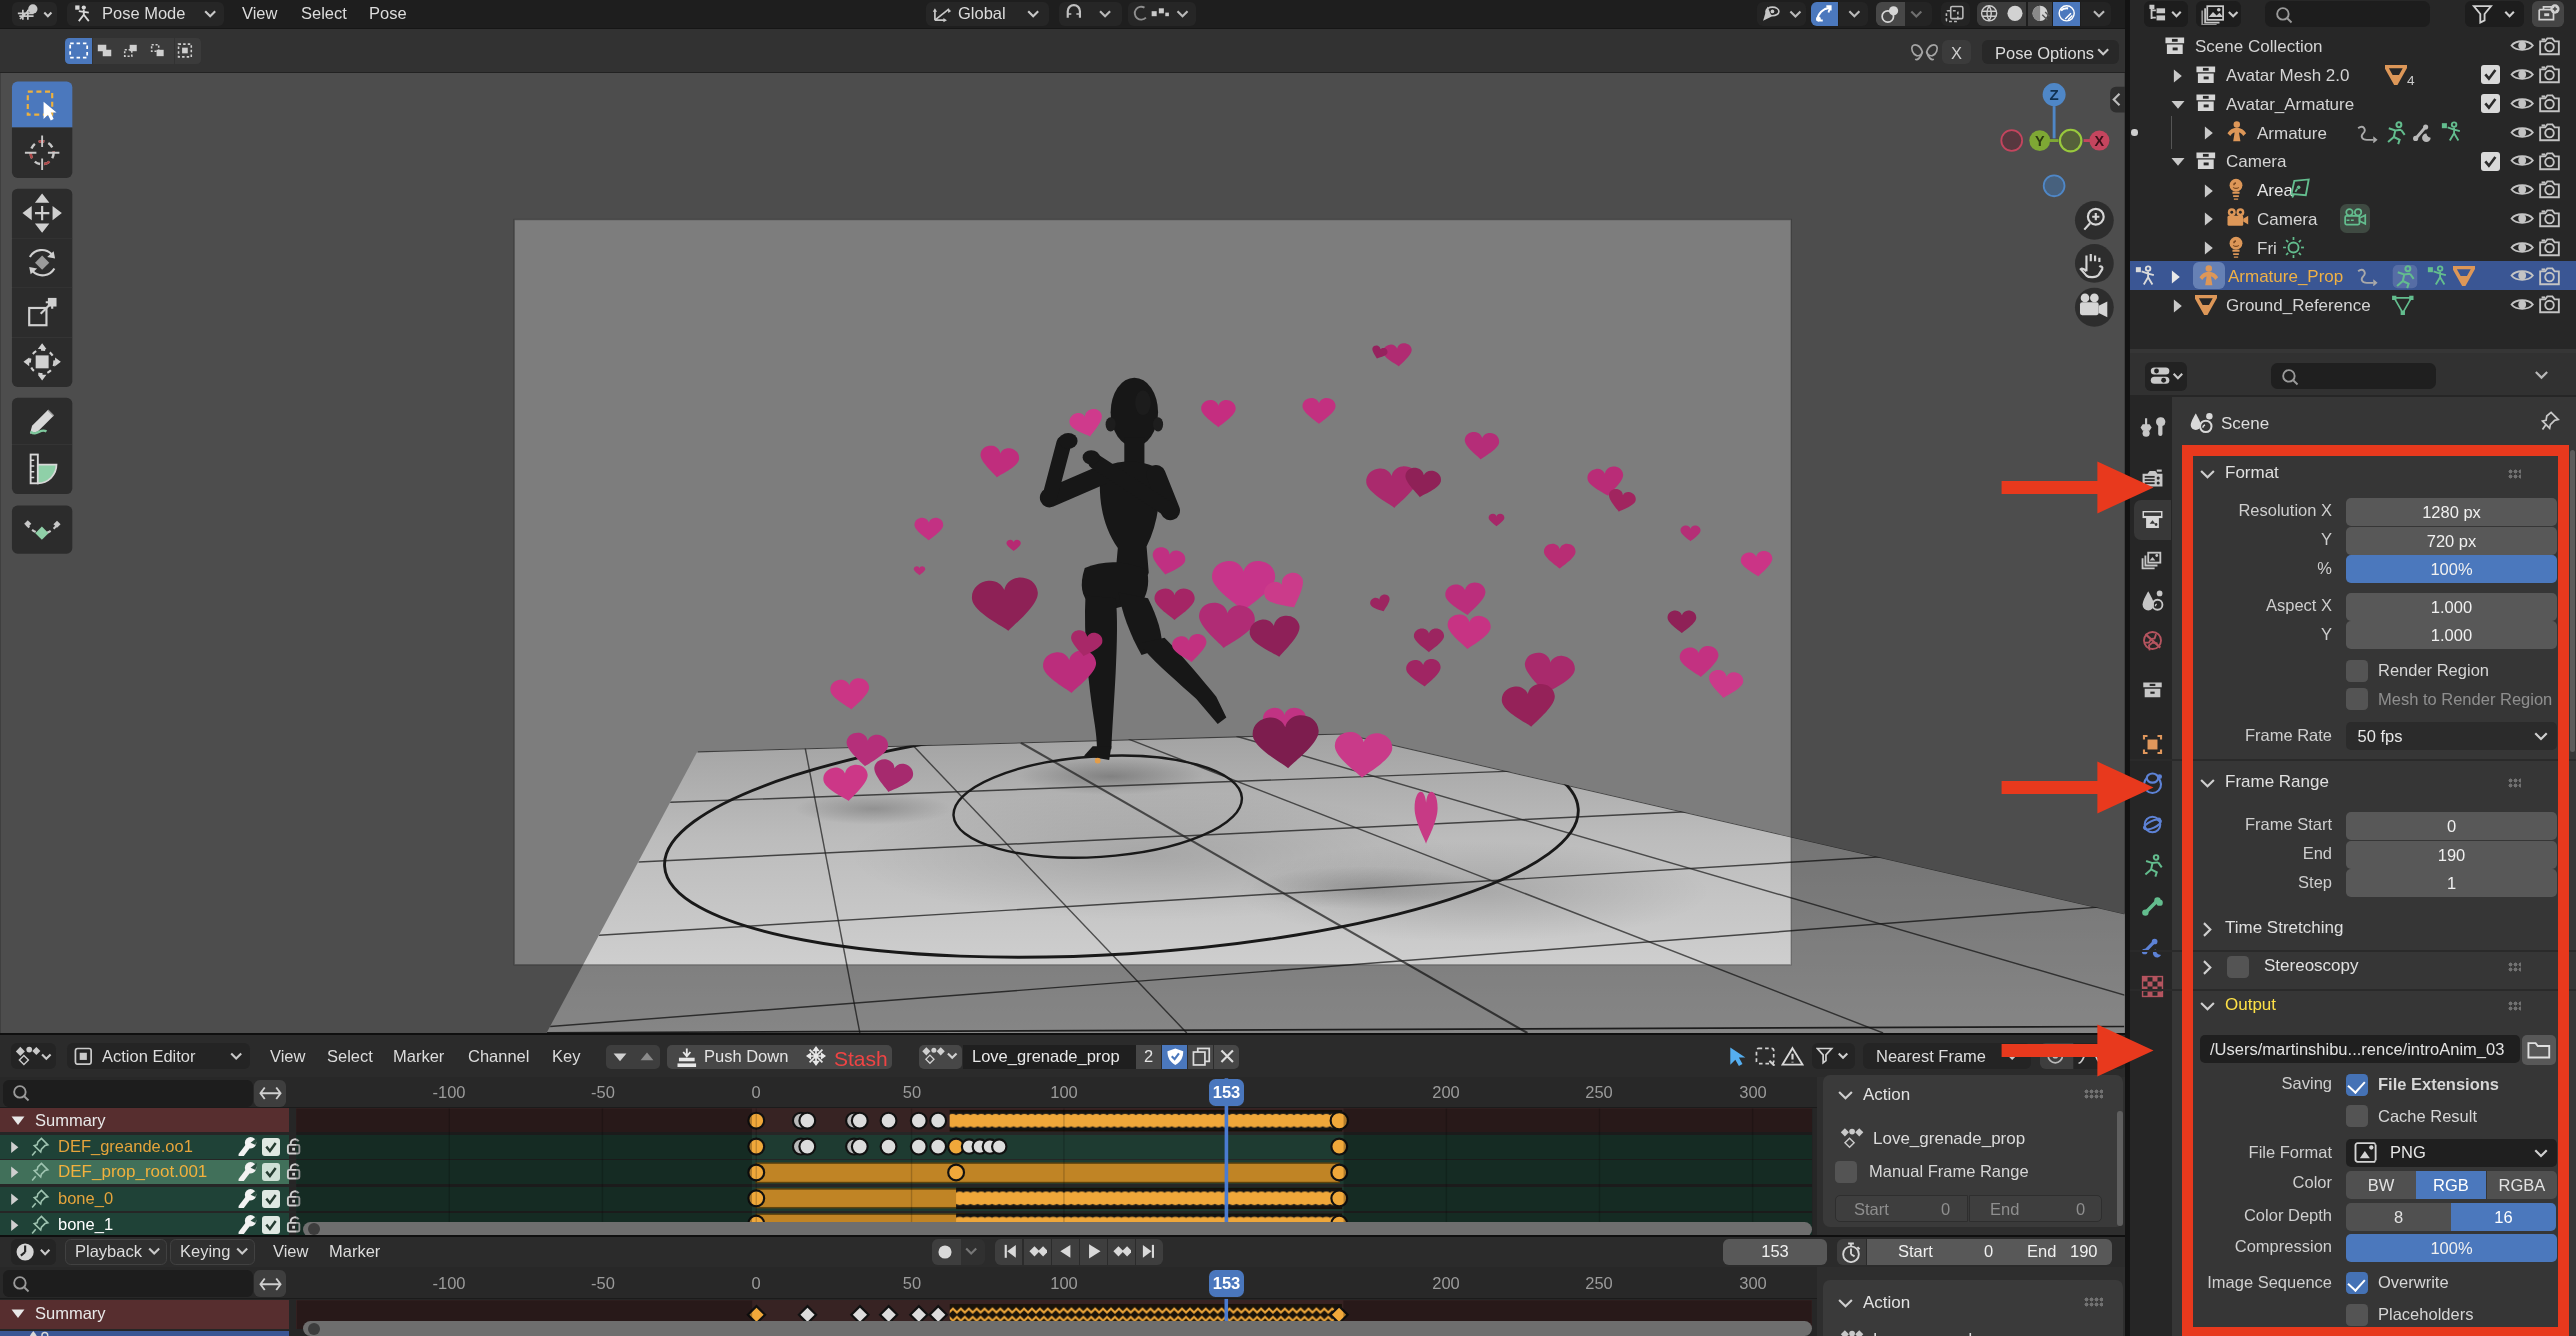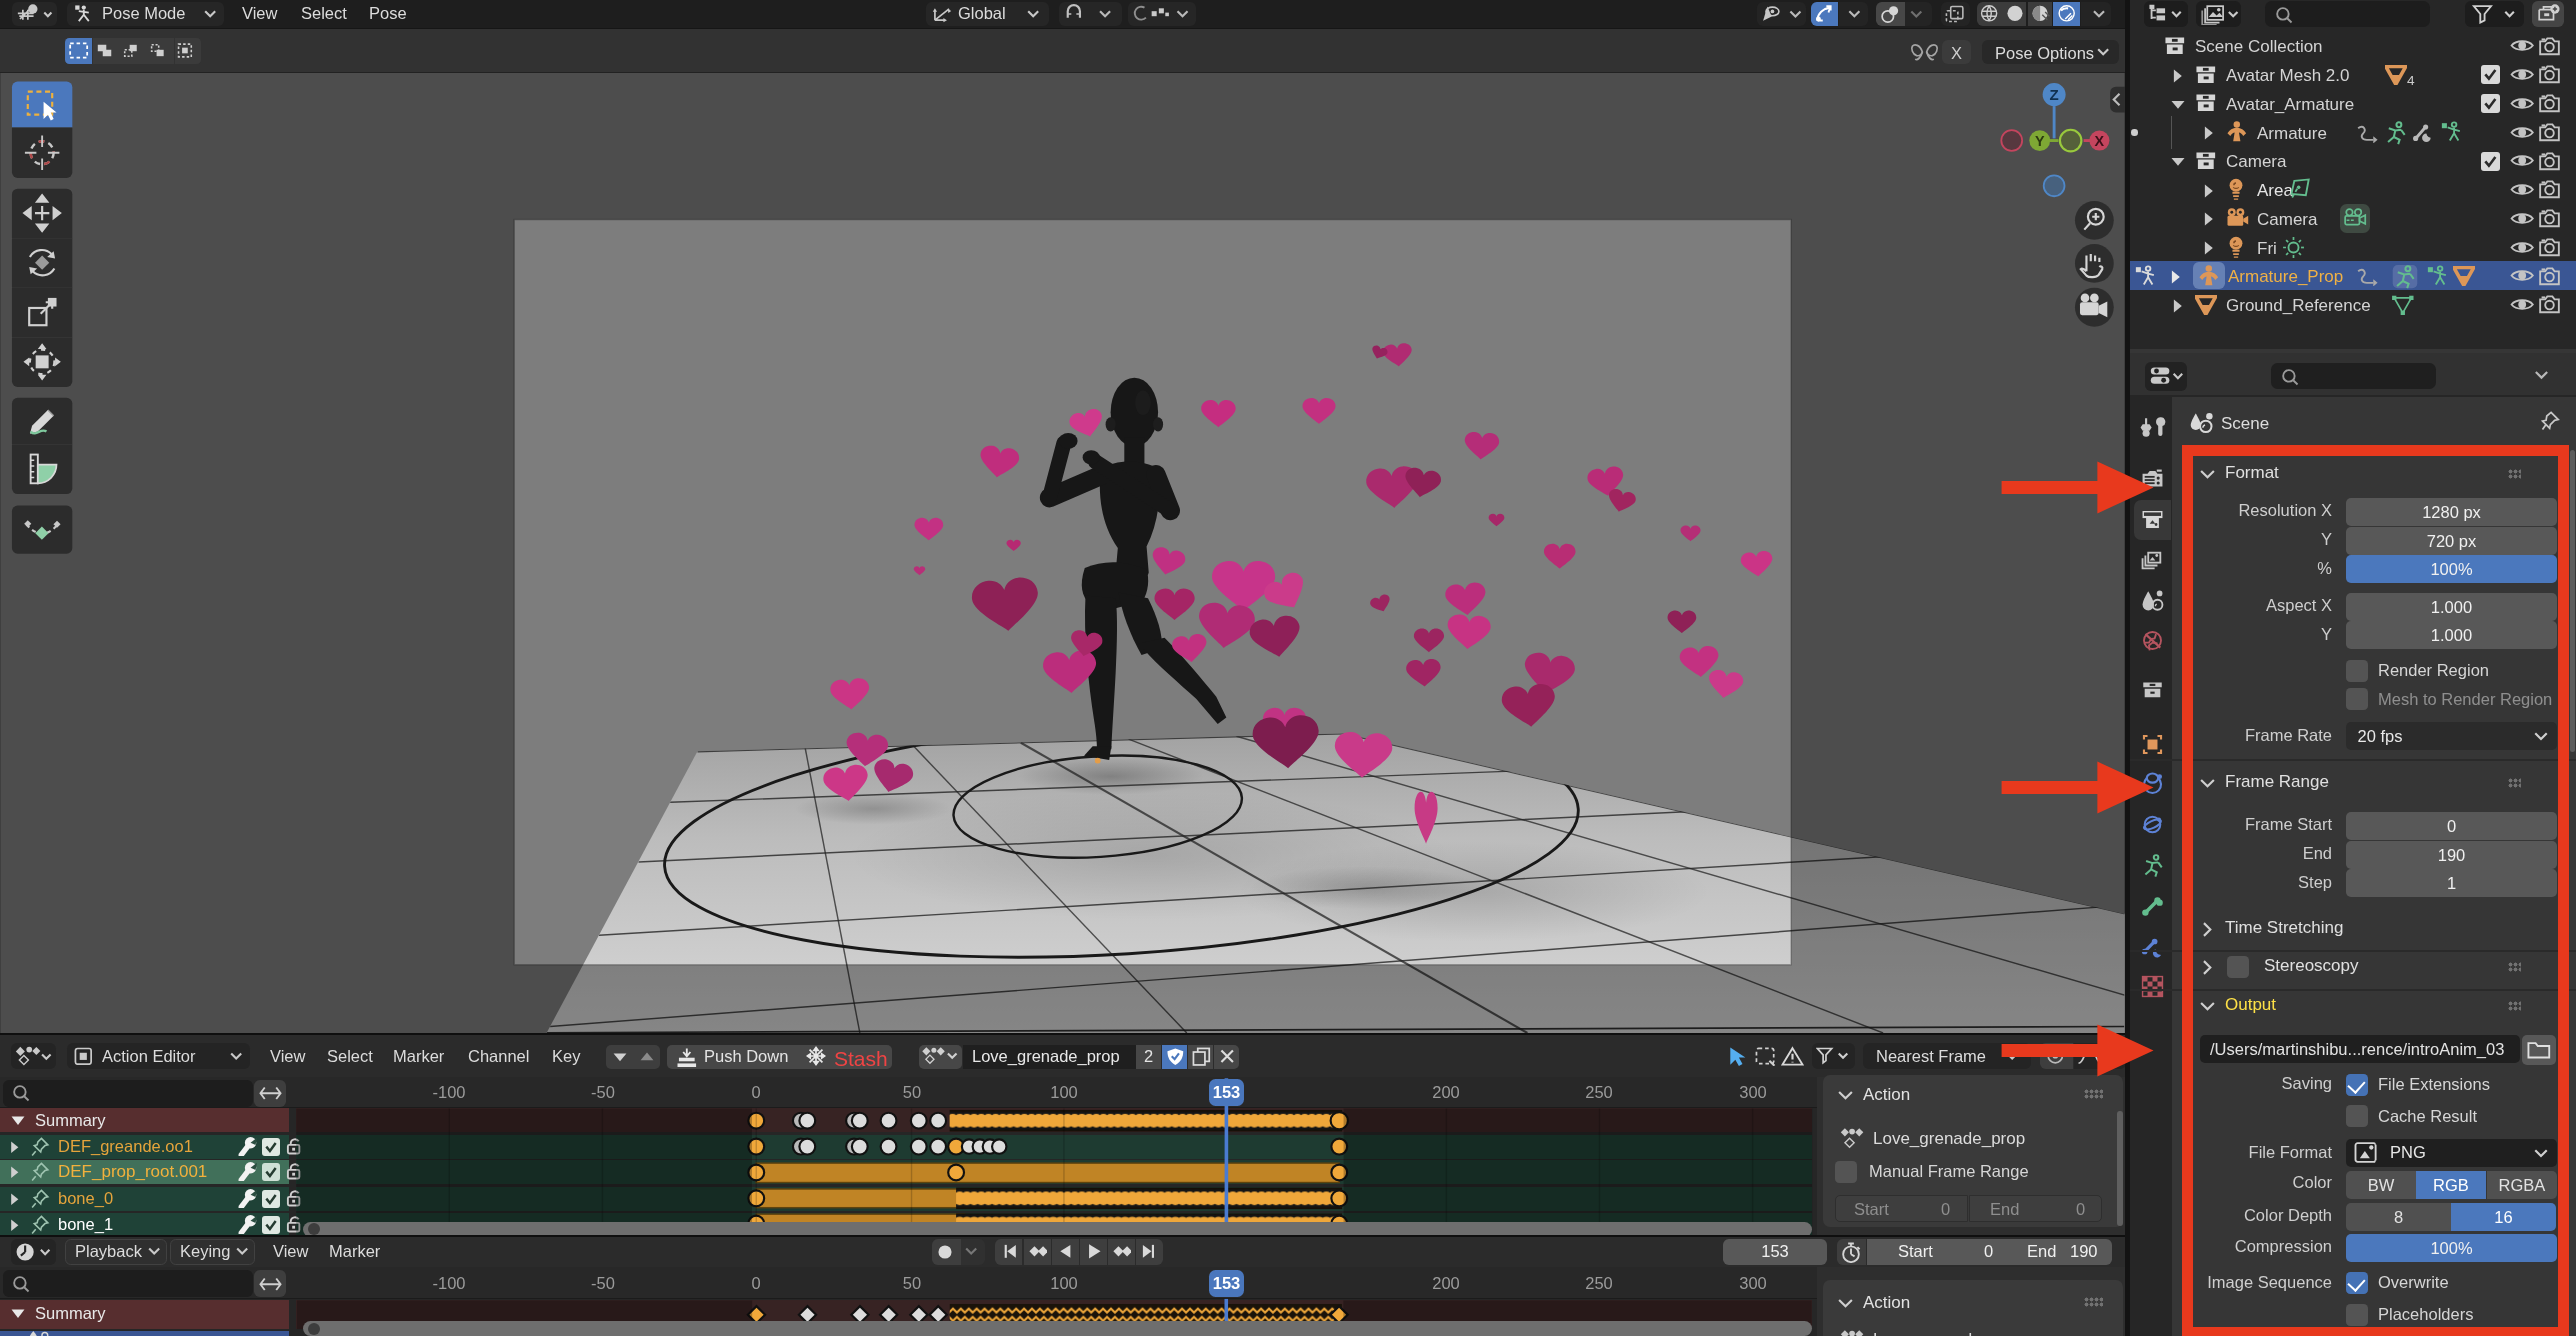--- a/index.html
+++ b/index.html
@@ -1313,21 +1313,21 @@
     <div class="a" style="left:216px;top:206px;width:211px;height:28px;background:#4b78bd;border-radius:5px;color:#f0f0f0;font-size:16.5px;display:flex;align-items:center;justify-content:center">100%</div>
     <div class="lbl" style="right:244px;top:247px">Aspect X</div>
     <div class="a" style="left:216px;top:244px;width:211px;height:28px;background:#585858;border-radius:5px;color:#f0f0f0;font-size:16.5px;display:flex;align-items:center;justify-content:center">1.000</div>
     <div class="lbl" style="right:244px;top:276px">Y</div>
     <div class="a" style="left:216px;top:272px;width:211px;height:28px;background:#585858;border-radius:5px;color:#f0f0f0;font-size:16.5px;display:flex;align-items:center;justify-content:center">1.000</div>
     <div class="a chk" style="left:216px;top:311px"></div>
     <div class="a" style="left:248px;top:312px;color:#d6d6d6;font-size:16.5px;">Render Region</div>
     <div class="a chk" style="left:216px;top:339px"></div>
     <div class="a" style="left:248px;top:341px;color:#d6d6d6;font-size:16.5px;opacity:0.55;">Mesh to Render Region</div>
     <div class="lbl" style="right:244px;top:377px">Frame Rate</div>
-    <div class="a" style="left:216px;top:373px;width:211px;height:28px;background:#2b2b2b;border-radius:5px;color:#e8e8e8;font-size:16.5px;display:flex;align-items:center;justify-content:flex-start;padding-left:11.5px">20 fps</div>
+    <div class="a" style="left:216px;top:373px;width:211px;height:28px;background:#2b2b2b;border-radius:5px;color:#e8e8e8;font-size:16.5px;display:flex;align-items:center;justify-content:flex-start;padding-left:11.5px">50 fps</div>
     <div class="a" style="left:221px;top:373px;width:180px;height:21.6px;color:#e8e8e8"></div>
     <svg class="a" style="left:403px;top:382px" width="16" height="11.5" viewBox="0 0 22 16">
       <path d="M3 3 l8 8 8-8" stroke="#cfcfcf" stroke-width="3" fill="none"></path>
     </svg>
     <div class="sep" style="top:410px"></div>
     <svg class="a" style="left:69px;top:428px" width="17" height="13" viewBox="0 0 24 18">
       <path d="M3 4 l9 9 9-9" stroke="#cfcfcf" stroke-width="3" fill="none"></path>
     </svg>
     <div class="a" style="left:95px;top:423px;color:#e0e0e0;font-size:17px">Frame Range</div>
     <div class="grip" style="right:55px;top:429px"></div>
@@ -1354,21 +1354,21 @@
     </svg>
     <div class="a" style="left:95px;top:646px;color:#fde047;font-size:17px">Output</div>
     <div class="grip" style="right:55px;top:652px"></div>
     <div class="a" style="left:70px;top:686px;width:320px;height:28px;background:#1f1f1f;border-radius:5px;color:#e2e2e2;font-size:16.5px;display:flex;align-items:center;justify-content:flex-start;padding-left:10px">/Users/martinshibu...rence/introAnim_03</div>
     <div class="a" style="left:392px;top:686px;width:34px;height:29.5px;background:#585858;border-radius:5px"></div>
     <svg class="a" style="left:397px;top:692px" width="24.4" height="18.7" viewBox="0 0 34 26">
       <path d="M2 3 h10 l3 4 h16 v16 h-29 z" fill="none" stroke="#e0e0e0" stroke-width="2.6"></path>
     </svg>
     <div class="lbl" style="right:244px;top:725px">Saving</div>
     <div class="a chk chkb" style="left:216px;top:725px"></div>
-    <div class="a" style="left:248px;top:726px;color:#d6d6d6;font-size:16.5px;">File Extensions</div>
+    <div class="a" style="left:248px;top:726px;color:#d6d6d6;font-size:16.5px;font-weight:bold;">File Extensions</div>
     <div class="a chk" style="left:216px;top:756px"></div>
     <div class="a" style="left:248px;top:758px;color:#d6d6d6;font-size:16.5px;">Cache Result</div>
     <div class="lbl" style="right:244px;top:794px">File Format</div>
     <div class="a" style="left:216px;top:790px;width:211px;height:28px;background:#1f1f1f;border-radius:5px;color:#f0f0f0;font-size:16.5px;display:flex;align-items:center;justify-content:center"></div>
     <svg class="a" style="left:224px;top:792px" width="26" height="23" viewBox="0 0 36 32">
       <rect x="2" y="3" width="28" height="26" rx="3" fill="none" stroke="#d5d5d5" stroke-width="2.6"></rect>
       <path d="M8 24 l7 -10 7 10 z" fill="#d5d5d5"></path>
       <circle cx="24" cy="9" r="3" fill="#d5d5d5"></circle>
       <path d="M30 3 h4 M30 29 h4" stroke="#1f1f1f" stroke-width="4"></path>
     </svg>

